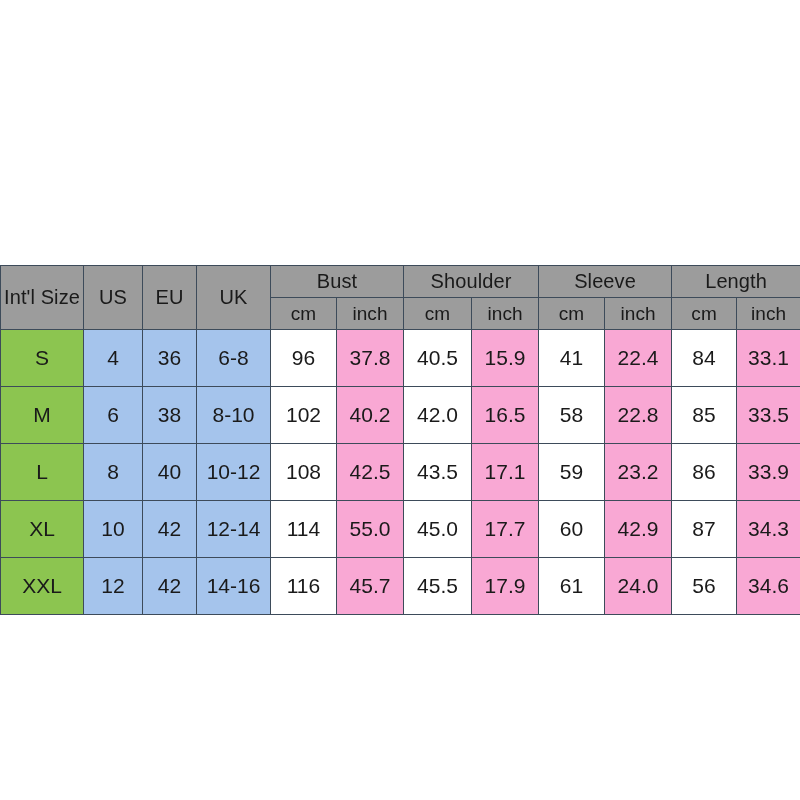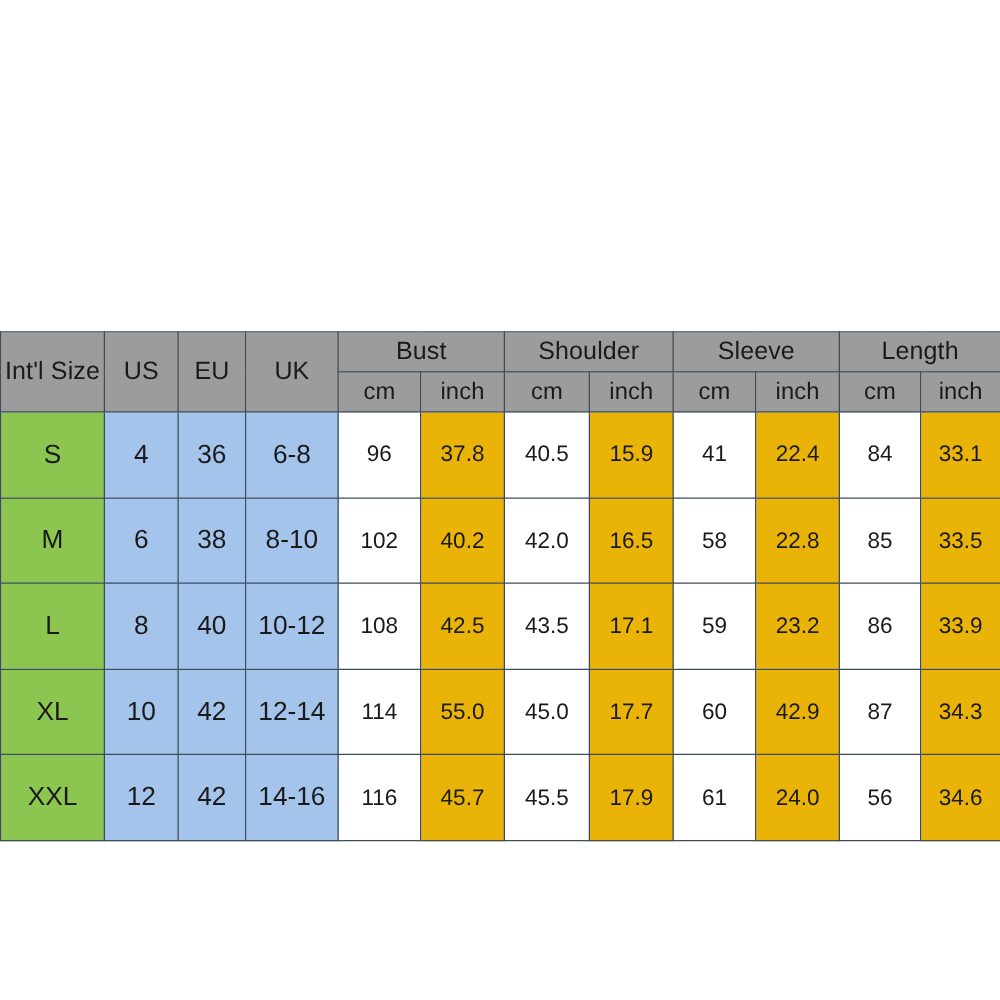--- a/index.html
+++ b/index.html
@@ -20,21 +20,21 @@
     position: absolute;
     left: 0;
     top: 265px;
     width: 800px;
     height: 326px;
   }
 
   table.chart {
     border-collapse: collapse;
     width: 800px;
-    height: 408px;
+    height: 350px;
     table-layout: fixed;
   }
 
   table.chart th,
   table.chart td {
     border: 1.5px solid #3d4b5a;
     text-align: center;
     vertical-align: middle;
     padding: 0;
     color: #1a1a1a;
@@ -45,35 +45,35 @@
   thead th {
     background: #9c9c9c;
     font-size: 20px;
     letter-spacing: 0.1px;
   }
   thead th.group-hdr { font-size: 20px; }
   thead th.unit-hdr  { font-size: 19px; margin-top: 18px; }
   thead th.tall-hdr  { font-size: 20px; }
 
   
-  tbody td { font-size: 18px; }
+  tbody td { font-size: 21px; }
 
   td.size-cell {
     background: #8cc550;
     font-size: 21px;
   }
   td.region-cell {
     background: #a5c4ec;
     font-size: 21px;
   }
   td.cm-cell {
     background: #ffffff;
   }
   td.inch-cell {
-    background: #eab308;
+    background: #f9a8d4;
   }
 
   
   col.c-size   { width: 83px; }
   col.c-us     { width: 59px; }
   col.c-eu     { width: 54px; }
   col.c-uk     { width: 74px; }
   col.c-m      { width: 66px; }
   col.c-m2     { width: 67px; }
   col.c-m3     { width: 68px; }

